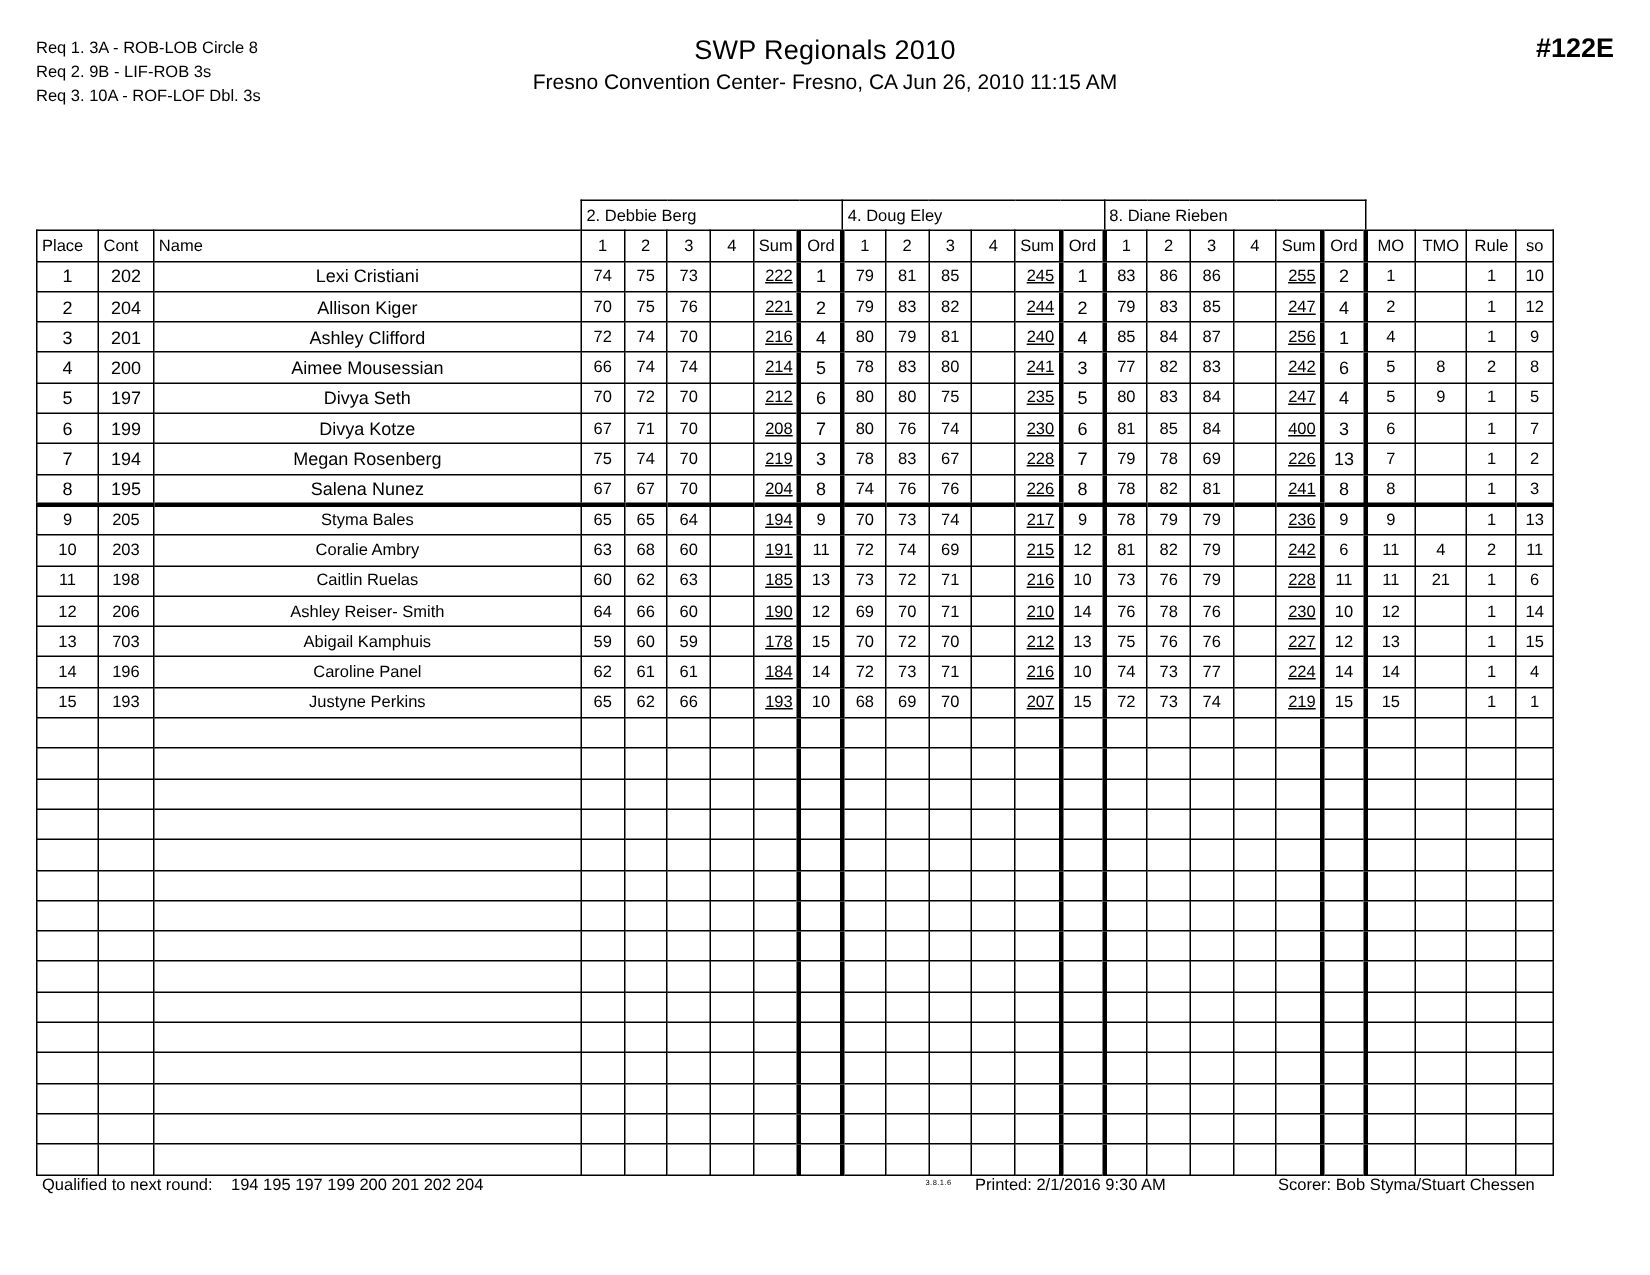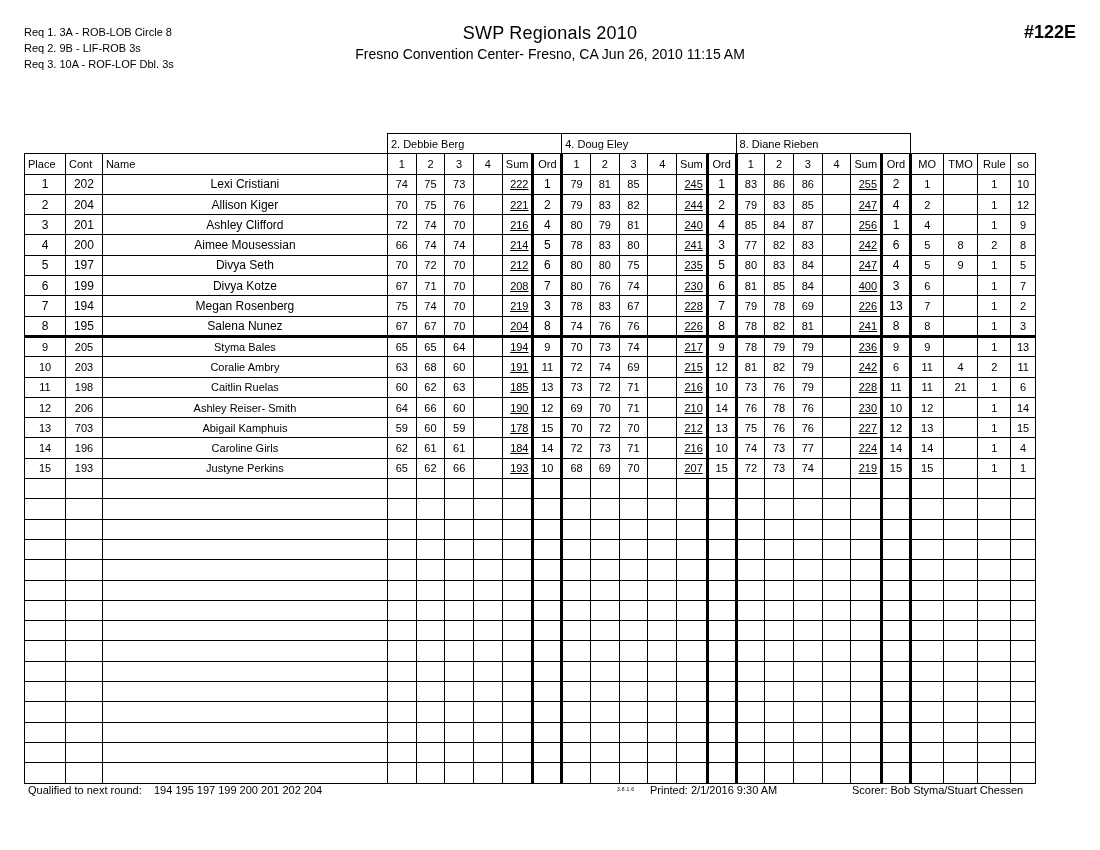--- a/index.html
+++ b/index.html
@@ -552,21 +552,21 @@
           <td class="c-sum">227</td>
           <td class="c-ord thickL thickR">12</td>
           <td class="c-num c-tail">13</td>
           <td class="c-num c-tail"></td>
           <td class="c-num c-tail">1</td>
           <td class="c-num c-tail">15</td>
         </tr>
         <tr>
           <td class="c-place">14</td>
           <td class="c-cont">196</td>
-          <td class="c-name">Caroline Girls</td>
+          <td class="c-name">Caroline Panel</td>
           <td class="c-num">62</td>
           <td class="c-num">61</td>
           <td class="c-num">61</td>
           <td class="c-num"></td>
           <td class="c-sum">184</td>
           <td class="c-ord thickL thickR">14</td>
           <td class="c-num thickL">72</td>
           <td class="c-num">73</td>
           <td class="c-num">71</td>
           <td class="c-num"></td>

